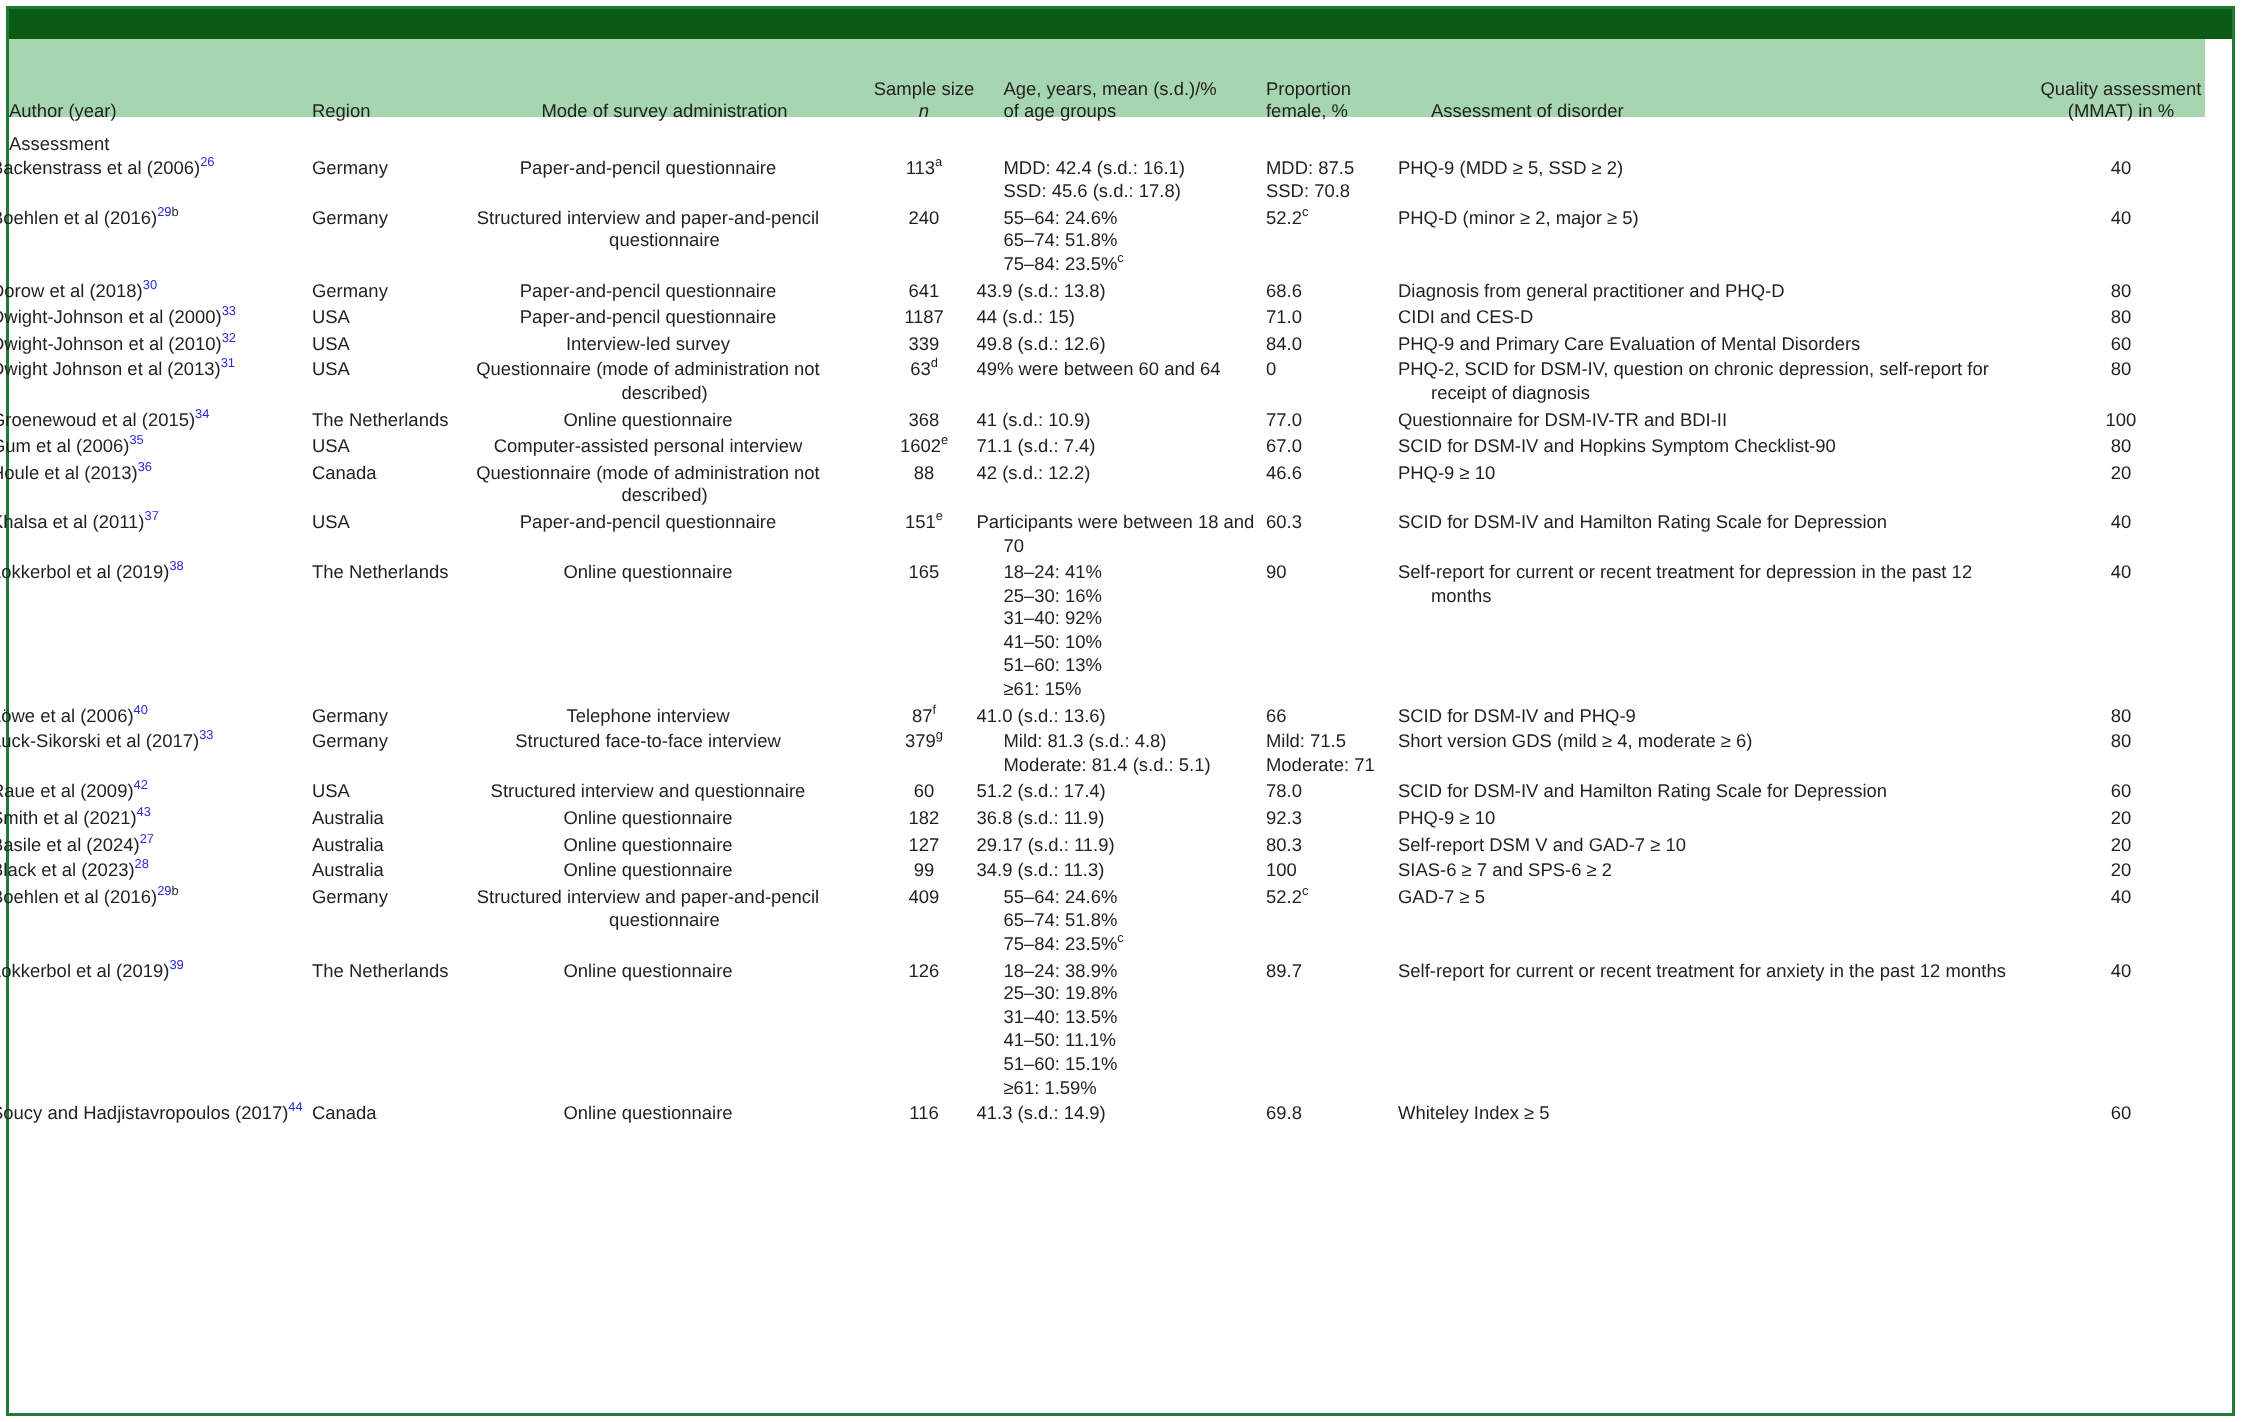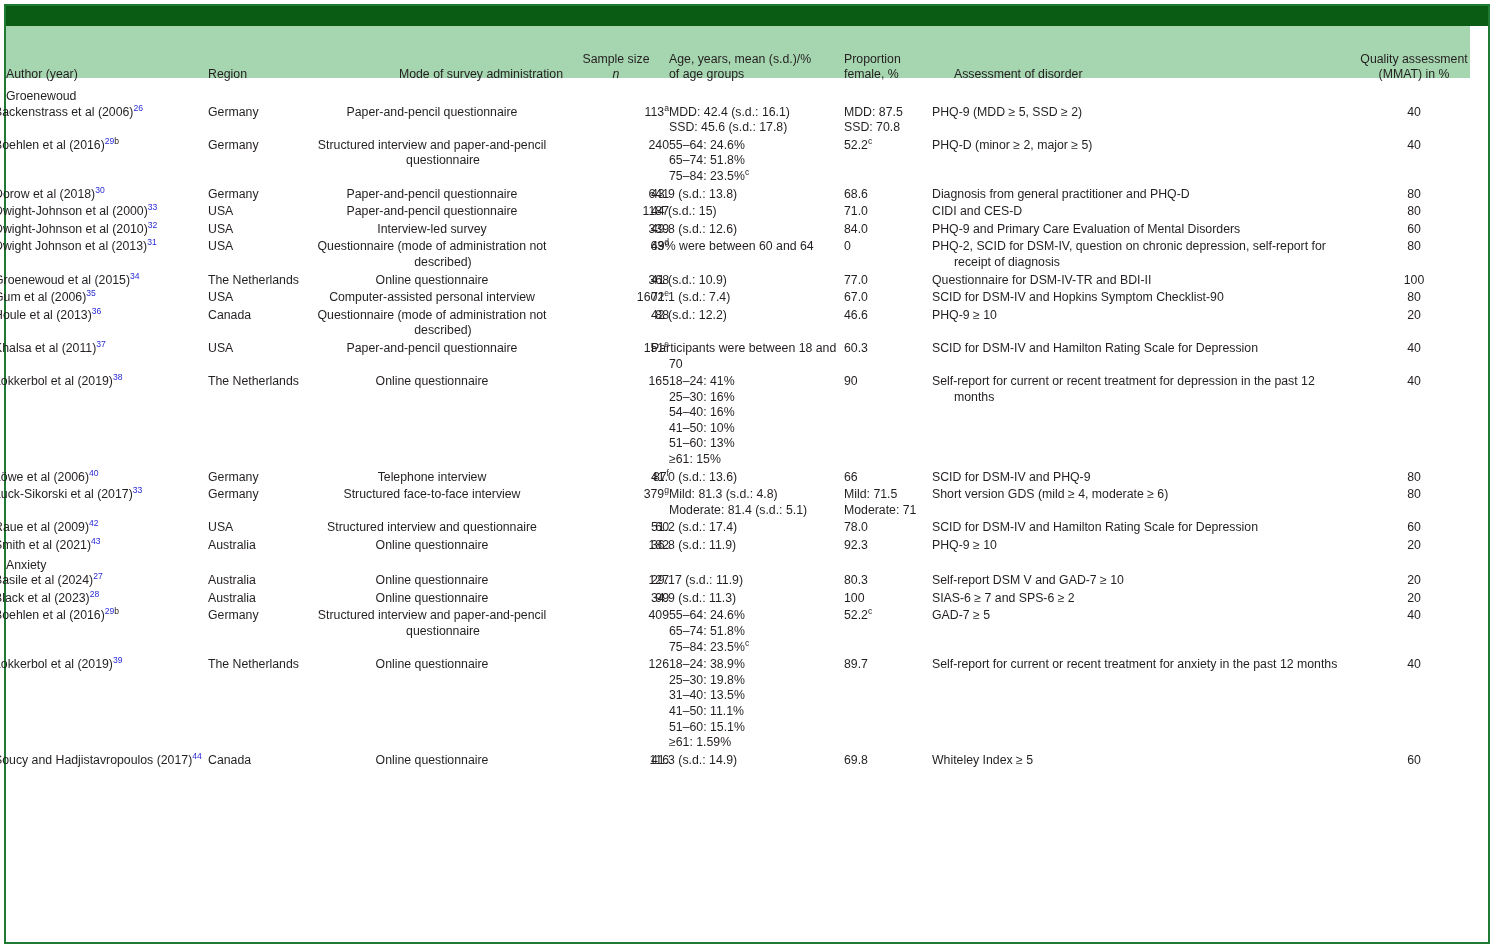--- a/index.html
+++ b/index.html
@@ -70,34 +70,34 @@
   col.c-region{width:115px;}
   col.c-mode{width:240px;}
   col.c-n{width:106px;}
   col.c-age{width:175px;}
   col.c-female{width:110px;}
   col.c-assess{width:386px;}
   col.c-qual{width:148px;}
 
   .h-author{padding-left:22px;text-align:left;}
   .h-region{text-align:left;}
-  .h-mode{text-align:right;}
+  .h-mode{text-align:center;}
   .h-n{text-align:center;padding-right:14px;}
   .h-age{text-align:left;}
   .h-female{text-align:left;}
   .h-assess{text-align:left;vertical-align:bottom;margin-left:16px;}
   .h-qual{text-align:center;padding-right:48px;}
 
   .ital{font-style:italic;}
   .section-label{padding-left:22px;}
 
   .r-author{padding-left:34px;text-indent:-12px;}
   .r-region{}
   .r-mode{padding-left:0px;text-align:center;}
-  .r-n{text-align:right;padding-right:36px;}
+  .r-n{text-align:center;padding-right:36px;}
   .r-age{padding-left:0px;}
   .r-female{}
   .r-assess{}
   .r-qual{text-align:center;padding-right:48px;}
 
   .hang{padding-left:22px;text-indent:-22px;}
   .hang-small{padding-left:18px;text-indent:-18px;}
 
   sup{font-size:8.6px;vertical-align:super;line-height:0;}
   sup.ref{color:#2a2ad6;}
@@ -143,21 +143,21 @@
         </th>
         <th class="h-assess"><span>Assessment of disorder</span></th>
         <th class="h-qual">
           <div>Quality assessment</div>
           <div>(MMAT) in %</div>
         </th>
       </tr>
     </thead>
     <tbody id="tbody">
         <tr>
-          <td colspan="8" class="section-label" style="padding-top: 7px;">Groenewoud</td>
+          <td colspan="8" class="section-label" style="padding-top: 7px;">Assessment</td>
         </tr>
         <tr>
           <td class="r-author">Backenstrass et al (2006)<sup class="ref">26</sup></td>
           <td class="r-region">Germany</td>
           <td class="r-mode hang">Paper-and-pencil questionnaire</td>
           <td class="r-n">113<sup class="note">a</sup></td>
           <td class="r-age multi">
             <div>MDD: 42.4 (s.d.: 16.1)</div>
             <div>SSD: 45.6 (s.d.: 17.8)</div>
           </td>
@@ -293,21 +293,21 @@
           <td colspan="8" style="height: 2px;"></td>
         </tr>
         <tr>
           <td class="r-author">Lokkerbol et al (2019)<sup class="ref">38</sup></td>
           <td class="r-region">The Netherlands</td>
           <td class="r-mode hang">Online questionnaire</td>
           <td class="r-n">165</td>
           <td class="r-age multi">
             <div>18–24: 41%</div>
             <div>25–30: 16%</div>
-            <div>54–40: 16%</div>
+            <div>31–40: 92%</div>
             <div>41–50: 10%</div>
             <div>51–60: 13%</div>
             <div>≥61: 15%</div>
           </td>
           <td class="r-female">90</td>
           <td class="r-assess hang">Self-report for current or recent treatment for depression in the past 12 months</td>
           <td class="r-qual">40</td>
         </tr>
         <tr>
           <td colspan="8" style="height: 2px;"></td>
@@ -364,23 +364,20 @@
           <td class="r-n">182</td>
           <td class="r-age hang-small">36.8 (s.d.: 11.9)</td>
           <td class="r-female">92.3</td>
           <td class="r-assess hang">PHQ-9 ≥ 10</td>
           <td class="r-qual">20</td>
         </tr>
         <tr>
           <td colspan="8" style="height: 2px;"></td>
         </tr>
         <tr>
-          <td colspan="8" class="section-label" style="padding-top: 2px;">Anxiety</td>
-        </tr>
-        <tr>
           <td class="r-author">Basile et al (2024)<sup class="ref">27</sup></td>
           <td class="r-region">Australia</td>
           <td class="r-mode hang">Online questionnaire</td>
           <td class="r-n">127</td>
           <td class="r-age hang-small">29.17 (s.d.: 11.9)</td>
           <td class="r-female">80.3</td>
           <td class="r-assess hang">Self-report DSM V and GAD-7 ≥ 10</td>
           <td class="r-qual">20</td>
         </tr>
         <tr>

